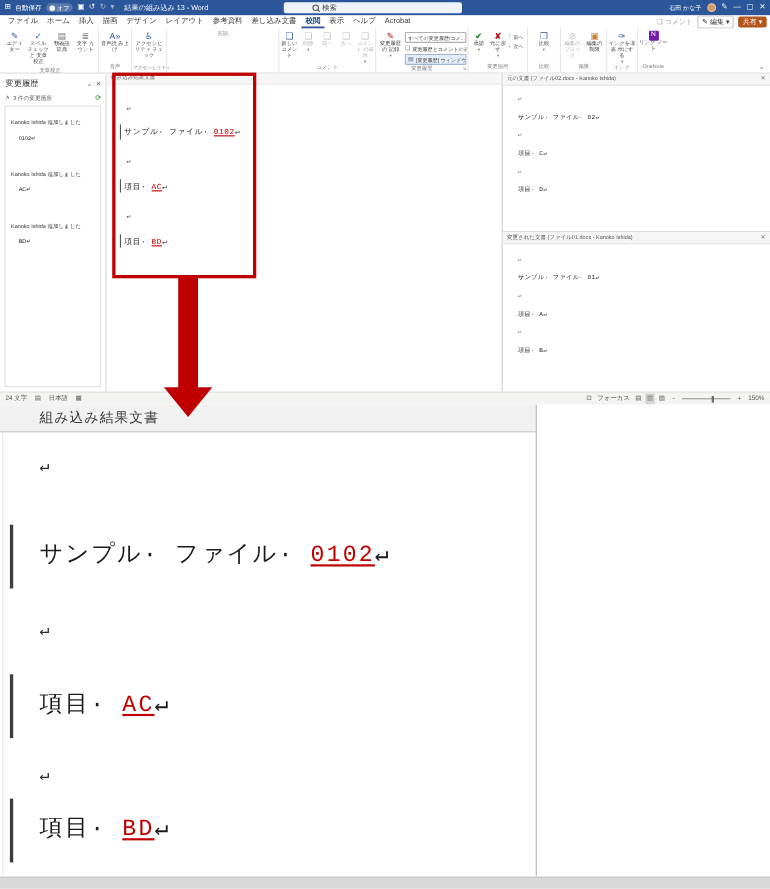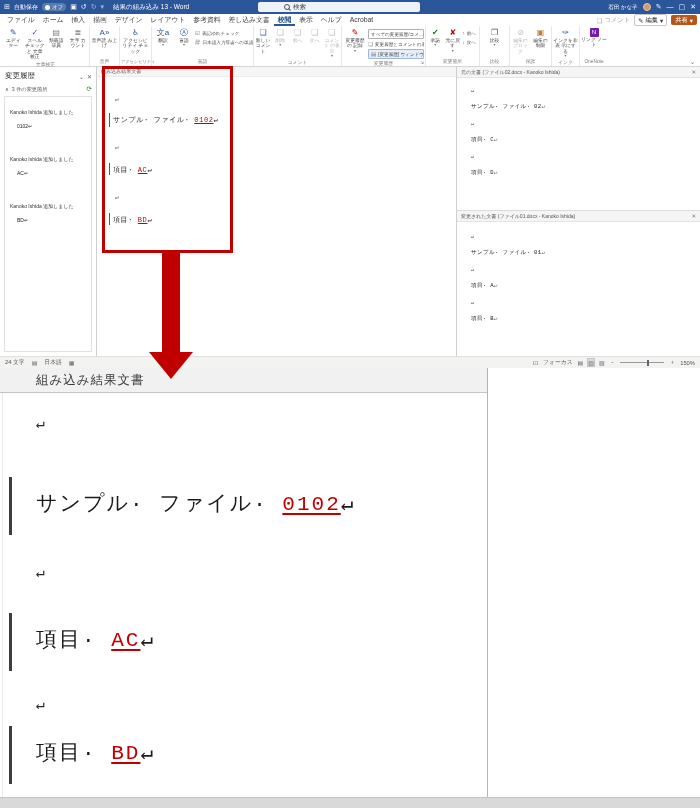--- a/index.html
+++ b/index.html
@@ -206,42 +206,20 @@
     <div class="rbody">
       <div class="rbtn">
         <span class="ric c-blue">♿</span>
         <span>アクセシビリティ チェック</span>
       </div>
     </div>
     <div class="rlabel" style="font-size:4.2px">アクセシビリティ</div>
   </div>
 
   <div class="rgroup" style="width:102px">
-    <div class="rbody">
-      <div class="rbtn" style="flex:0 0 20px">
-        <span class="ric c-blue">文a</span>
-        <span>翻訳</span>
-        <span class="ddc">▾</span>
-      </div>
-      <div class="rbtn" style="flex:0 0 20px">
-        <span class="ric c-blue">Ⓐ</span>
-        <span>言語</span>
-        <span class="ddc">▾</span>
-      </div>
-      <div class="rstack" style="width:58px">
-        <div class="rrow">
-          <span class="rric c-gray">☑</span>
-          <span>表記ゆれチェック</span>
-        </div>
-        <div class="rrow">
-          <span class="rric c-gray">辞</span>
-          <span>日本語入力辞書への単語登録</span>
-        </div>
-      </div>
-    </div>
     <div class="rlabel">言語</div>
   </div>
 
   <div class="rgroup" style="width:88px">
     <div class="rbody">
       <div class="rbtn">
         <span class="ric c-blue">❏</span>
         <span>新しい コメント</span>
       </div>
       <div class="rbtn dis">

